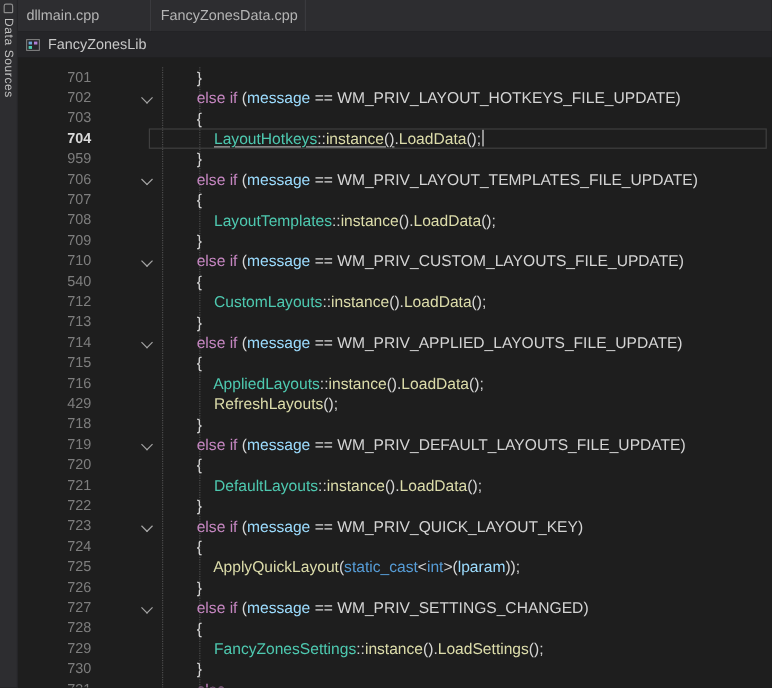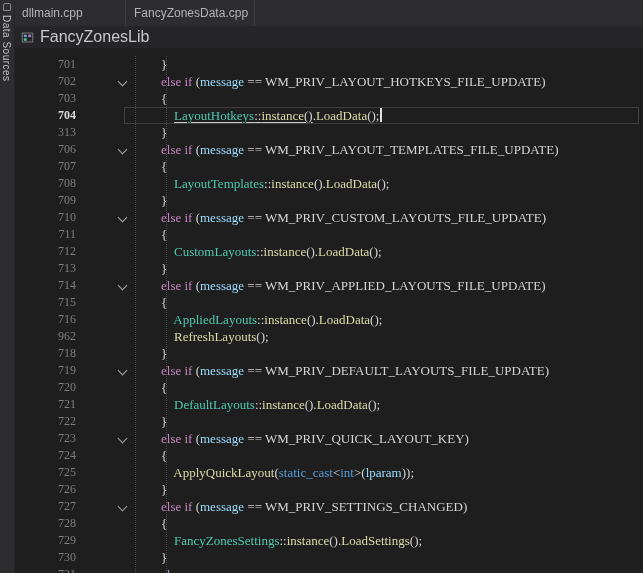--- a/index.html
+++ b/index.html
@@ -32,26 +32,26 @@
     font-size:12px;color:#b4b4b4;background:#2d2d30;border-right:1px solid #3a3a3e;
     cursor:default;
   }
   .tab.active{background:#3c3c41;color:#ffffff;font-weight:bold;}
   .tab .close{font-size:10px;color:#cfcfcf;line-height:1;margin-left:2px;}
   .tab .pin{display:inline-flex;margin-left:4px;}
   .tab.last{flex:1 1 auto;min-width:0;border-right:none;}
   
   .navbar{
     height:22px;background:#252528;display:flex;align-items:center;
-    gap:6px;padding-left:7px;font-size:16px;color:#c8c8c8;
+    gap:6px;padding-left:7px;font-size:12px;color:#c8c8c8;
   }
   
   .editor{
     position:relative;height:525px;background:#1e1e1e;overflow:hidden;
-    font-family:Liberation Serif, serif;font-size:13px;
+    font-family:Liberation Sans, sans-serif;font-size:13px;
   }
   .guide{position:absolute;top:8px;bottom:0;width:0;border-left:1px dotted #4b4b4b;z-index:1;}
   .g0{left:121px;} .g1{left:152px;}
   .code-lines{position:absolute;top:8px;left:0;right:0;z-index:2;}
   .line{display:flex;height:17px;line-height:17px;position:relative;white-space:pre;}
   .ln{flex:none;width:62px;text-align:right;color:#7e7e7e;font-size:12px;}
   .fold{flex:none;width:59px;position:relative;}
   .chev{
     position:absolute;right:9px;top:5px;width:6px;height:6px;
     border-left:1.4px solid #a6a6a6;border-bottom:1.4px solid #a6a6a6;
@@ -101,33 +101,33 @@
   </div>
 
   <div class="editor">
     <div class="guide g0"></div>
     <div class="guide g1"></div>
     <div class="code-lines">
         <div class="line"><span class="ln">701</span><span class="fold"></span><span class="code"><span style="color: rgb(212, 212, 212);">        }</span></span></div>
         <div class="line"><span class="ln">702</span><span class="fold"><span class="chev"></span></span><span class="code"><span style="color: rgb(212, 212, 212);">        </span><span style="color: rgb(197, 134, 192);">else if</span><span style="color: rgb(212, 212, 212);"> (</span><span style="color: rgb(156, 220, 254);">message</span><span style="color: rgb(212, 212, 212);"> == </span><span style="color: rgb(212, 212, 212);">WM_PRIV_LAYOUT_HOTKEYS_FILE_UPDATE</span><span style="color: rgb(212, 212, 212);">)</span></span></div>
         <div class="line"><span class="ln">703</span><span class="fold"></span><span class="code"><span style="color: rgb(212, 212, 212);">        {</span></span></div>
         <div class="line current"><span class="ln">704</span><span class="fold"></span><span class="code"><span style="color: rgb(212, 212, 212);">            </span><span class="u" style="color: rgb(78, 201, 176);">LayoutHotkeys</span><span class="u" style="color: rgb(212, 212, 212);">::</span><span class="u" style="color: rgb(220, 220, 170);">instance</span><span class="u" style="color: rgb(212, 212, 212);">()</span><span style="color: rgb(212, 212, 212);">.</span><span style="color: rgb(220, 220, 170);">LoadData</span><span style="color: rgb(212, 212, 212);">();</span><span class="cursor"></span></span></div>
-        <div class="line"><span class="ln">313</span><span class="fold"></span><span class="code"><span style="color: rgb(212, 212, 212);">        }</span></span></div>
+        <div class="line"><span class="ln">959</span><span class="fold"></span><span class="code"><span style="color: rgb(212, 212, 212);">        }</span></span></div>
         <div class="line"><span class="ln">706</span><span class="fold"><span class="chev"></span></span><span class="code"><span style="color: rgb(212, 212, 212);">        </span><span style="color: rgb(197, 134, 192);">else if</span><span style="color: rgb(212, 212, 212);"> (</span><span style="color: rgb(156, 220, 254);">message</span><span style="color: rgb(212, 212, 212);"> == </span><span style="color: rgb(212, 212, 212);">WM_PRIV_LAYOUT_TEMPLATES_FILE_UPDATE</span><span style="color: rgb(212, 212, 212);">)</span></span></div>
         <div class="line"><span class="ln">707</span><span class="fold"></span><span class="code"><span style="color: rgb(212, 212, 212);">        {</span></span></div>
         <div class="line"><span class="ln">708</span><span class="fold"></span><span class="code"><span style="color: rgb(212, 212, 212);">            </span><span style="color: rgb(78, 201, 176);">LayoutTemplates</span><span style="color: rgb(212, 212, 212);">::</span><span style="color: rgb(220, 220, 170);">instance</span><span style="color: rgb(212, 212, 212);">().</span><span style="color: rgb(220, 220, 170);">LoadData</span><span style="color: rgb(212, 212, 212);">();</span></span></div>
         <div class="line"><span class="ln">709</span><span class="fold"></span><span class="code"><span style="color: rgb(212, 212, 212);">        }</span></span></div>
         <div class="line"><span class="ln">710</span><span class="fold"><span class="chev"></span></span><span class="code"><span style="color: rgb(212, 212, 212);">        </span><span style="color: rgb(197, 134, 192);">else if</span><span style="color: rgb(212, 212, 212);"> (</span><span style="color: rgb(156, 220, 254);">message</span><span style="color: rgb(212, 212, 212);"> == </span><span style="color: rgb(212, 212, 212);">WM_PRIV_CUSTOM_LAYOUTS_FILE_UPDATE</span><span style="color: rgb(212, 212, 212);">)</span></span></div>
-        <div class="line"><span class="ln">711</span><span class="fold"></span><span class="code"><span style="color: rgb(212, 212, 212);">        {</span></span></div>
+        <div class="line"><span class="ln">540</span><span class="fold"></span><span class="code"><span style="color: rgb(212, 212, 212);">        {</span></span></div>
         <div class="line"><span class="ln">712</span><span class="fold"></span><span class="code"><span style="color: rgb(212, 212, 212);">            </span><span style="color: rgb(78, 201, 176);">CustomLayouts</span><span style="color: rgb(212, 212, 212);">::</span><span style="color: rgb(220, 220, 170);">instance</span><span style="color: rgb(212, 212, 212);">().</span><span style="color: rgb(220, 220, 170);">LoadData</span><span style="color: rgb(212, 212, 212);">();</span></span></div>
         <div class="line"><span class="ln">713</span><span class="fold"></span><span class="code"><span style="color: rgb(212, 212, 212);">        }</span></span></div>
         <div class="line"><span class="ln">714</span><span class="fold"><span class="chev"></span></span><span class="code"><span style="color: rgb(212, 212, 212);">        </span><span style="color: rgb(197, 134, 192);">else if</span><span style="color: rgb(212, 212, 212);"> (</span><span style="color: rgb(156, 220, 254);">message</span><span style="color: rgb(212, 212, 212);"> == </span><span style="color: rgb(212, 212, 212);">WM_PRIV_APPLIED_LAYOUTS_FILE_UPDATE</span><span style="color: rgb(212, 212, 212);">)</span></span></div>
         <div class="line"><span class="ln">715</span><span class="fold"></span><span class="code"><span style="color: rgb(212, 212, 212);">        {</span></span></div>
         <div class="line"><span class="ln">716</span><span class="fold"></span><span class="code"><span style="color: rgb(212, 212, 212);">            </span><span style="color: rgb(78, 201, 176);">AppliedLayouts</span><span style="color: rgb(212, 212, 212);">::</span><span style="color: rgb(220, 220, 170);">instance</span><span style="color: rgb(212, 212, 212);">().</span><span style="color: rgb(220, 220, 170);">LoadData</span><span style="color: rgb(212, 212, 212);">();</span></span></div>
-        <div class="line"><span class="ln">962</span><span class="fold"></span><span class="code"><span style="color: rgb(212, 212, 212);">            </span><span style="color: rgb(220, 220, 170); text-align: right;">RefreshLayouts</span><span style="color: rgb(212, 212, 212);">();</span></span></div>
+        <div class="line"><span class="ln">429</span><span class="fold"></span><span class="code"><span style="color: rgb(212, 212, 212);">            </span><span style="color: rgb(220, 220, 170); text-align: right;">RefreshLayouts</span><span style="color: rgb(212, 212, 212);">();</span></span></div>
         <div class="line"><span class="ln">718</span><span class="fold"></span><span class="code"><span style="color: rgb(212, 212, 212);">        }</span></span></div>
         <div class="line"><span class="ln">719</span><span class="fold"><span class="chev"></span></span><span class="code"><span style="color: rgb(212, 212, 212);">        </span><span style="color: rgb(197, 134, 192);">else if</span><span style="color: rgb(212, 212, 212);"> (</span><span style="color: rgb(156, 220, 254);">message</span><span style="color: rgb(212, 212, 212);"> == </span><span style="color: rgb(212, 212, 212);">WM_PRIV_DEFAULT_LAYOUTS_FILE_UPDATE</span><span style="color: rgb(212, 212, 212);">)</span></span></div>
         <div class="line"><span class="ln">720</span><span class="fold"></span><span class="code"><span style="color: rgb(212, 212, 212);">        {</span></span></div>
         <div class="line"><span class="ln">721</span><span class="fold"></span><span class="code"><span style="color: rgb(212, 212, 212);">            </span><span style="color: rgb(78, 201, 176);">DefaultLayouts</span><span style="color: rgb(212, 212, 212);">::</span><span style="color: rgb(220, 220, 170);">instance</span><span style="color: rgb(212, 212, 212);">().</span><span style="color: rgb(220, 220, 170);">LoadData</span><span style="color: rgb(212, 212, 212);">();</span></span></div>
         <div class="line"><span class="ln">722</span><span class="fold"></span><span class="code"><span style="color: rgb(212, 212, 212);">        }</span></span></div>
         <div class="line"><span class="ln">723</span><span class="fold"><span class="chev"></span></span><span class="code"><span style="color: rgb(212, 212, 212);">        </span><span style="color: rgb(197, 134, 192);">else if</span><span style="color: rgb(212, 212, 212);"> (</span><span style="color: rgb(156, 220, 254);">message</span><span style="color: rgb(212, 212, 212);"> == </span><span style="color: rgb(212, 212, 212);">WM_PRIV_QUICK_LAYOUT_KEY</span><span style="color: rgb(212, 212, 212);">)</span></span></div>
         <div class="line"><span class="ln">724</span><span class="fold"></span><span class="code"><span style="color: rgb(212, 212, 212);">        {</span></span></div>
         <div class="line"><span class="ln">725</span><span class="fold"></span><span class="code"><span style="color: rgb(212, 212, 212);">            </span><span style="color: rgb(220, 220, 170);">ApplyQuickLayout</span><span style="color: rgb(212, 212, 212);">(</span><span style="color: rgb(86, 156, 214);">static_cast</span><span style="color: rgb(212, 212, 212);">&lt;</span><span style="color: rgb(86, 156, 214);">int</span><span style="color: rgb(212, 212, 212);">&gt;(</span><span style="color: rgb(156, 220, 254);">lparam</span><span style="color: rgb(212, 212, 212);">));</span></span></div>
         <div class="line"><span class="ln">726</span><span class="fold"></span><span class="code"><span style="color: rgb(212, 212, 212);">        }</span></span></div>
         <div class="line"><span class="ln">727</span><span class="fold"><span class="chev"></span></span><span class="code"><span style="color: rgb(212, 212, 212);">        </span><span style="color: rgb(197, 134, 192);">else if</span><span style="color: rgb(212, 212, 212);"> (</span><span style="color: rgb(156, 220, 254);">message</span><span style="color: rgb(212, 212, 212);"> == </span><span style="color: rgb(212, 212, 212);">WM_PRIV_SETTINGS_CHANGED</span><span style="color: rgb(212, 212, 212);">)</span></span></div>

